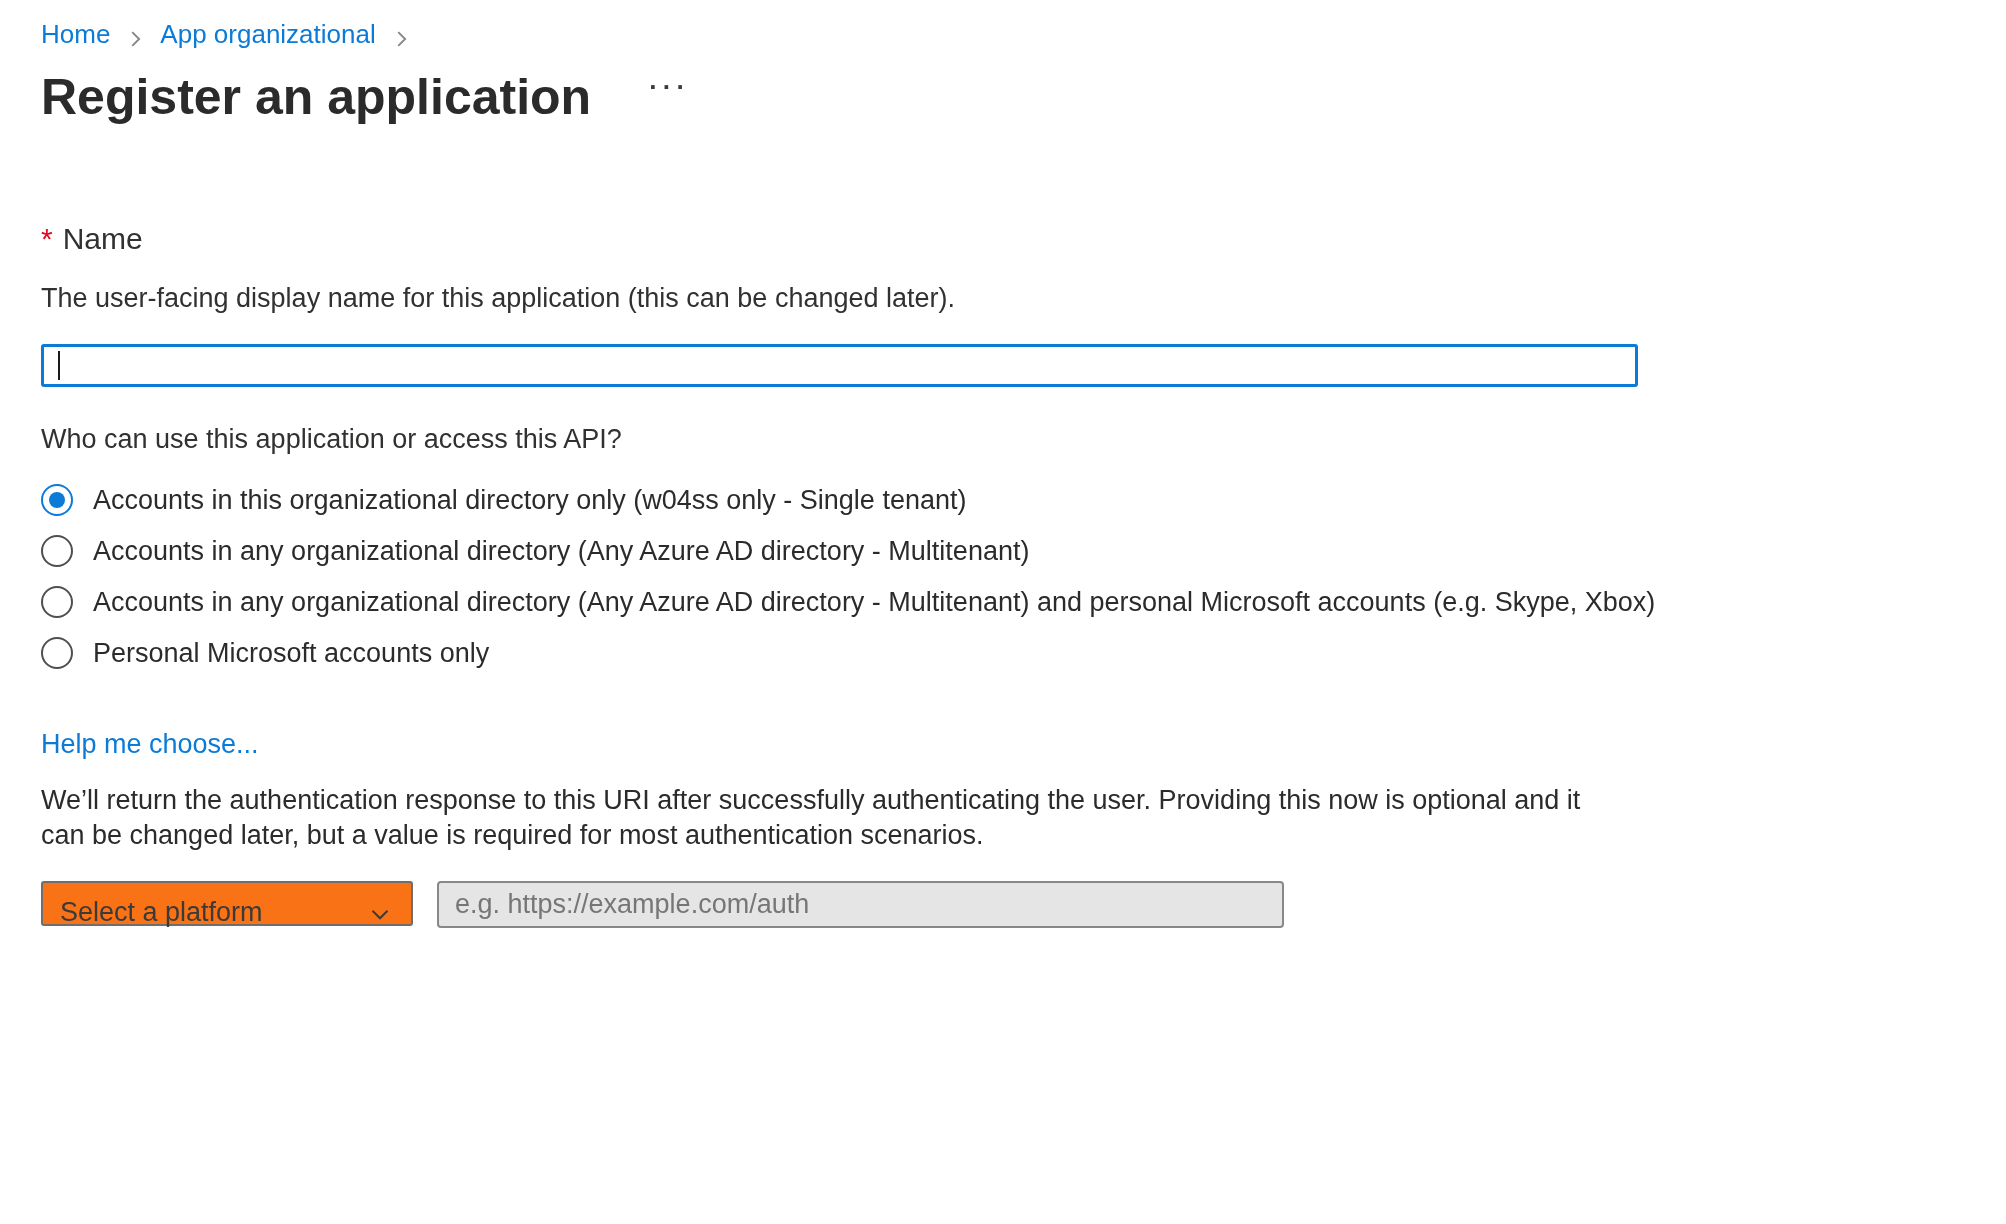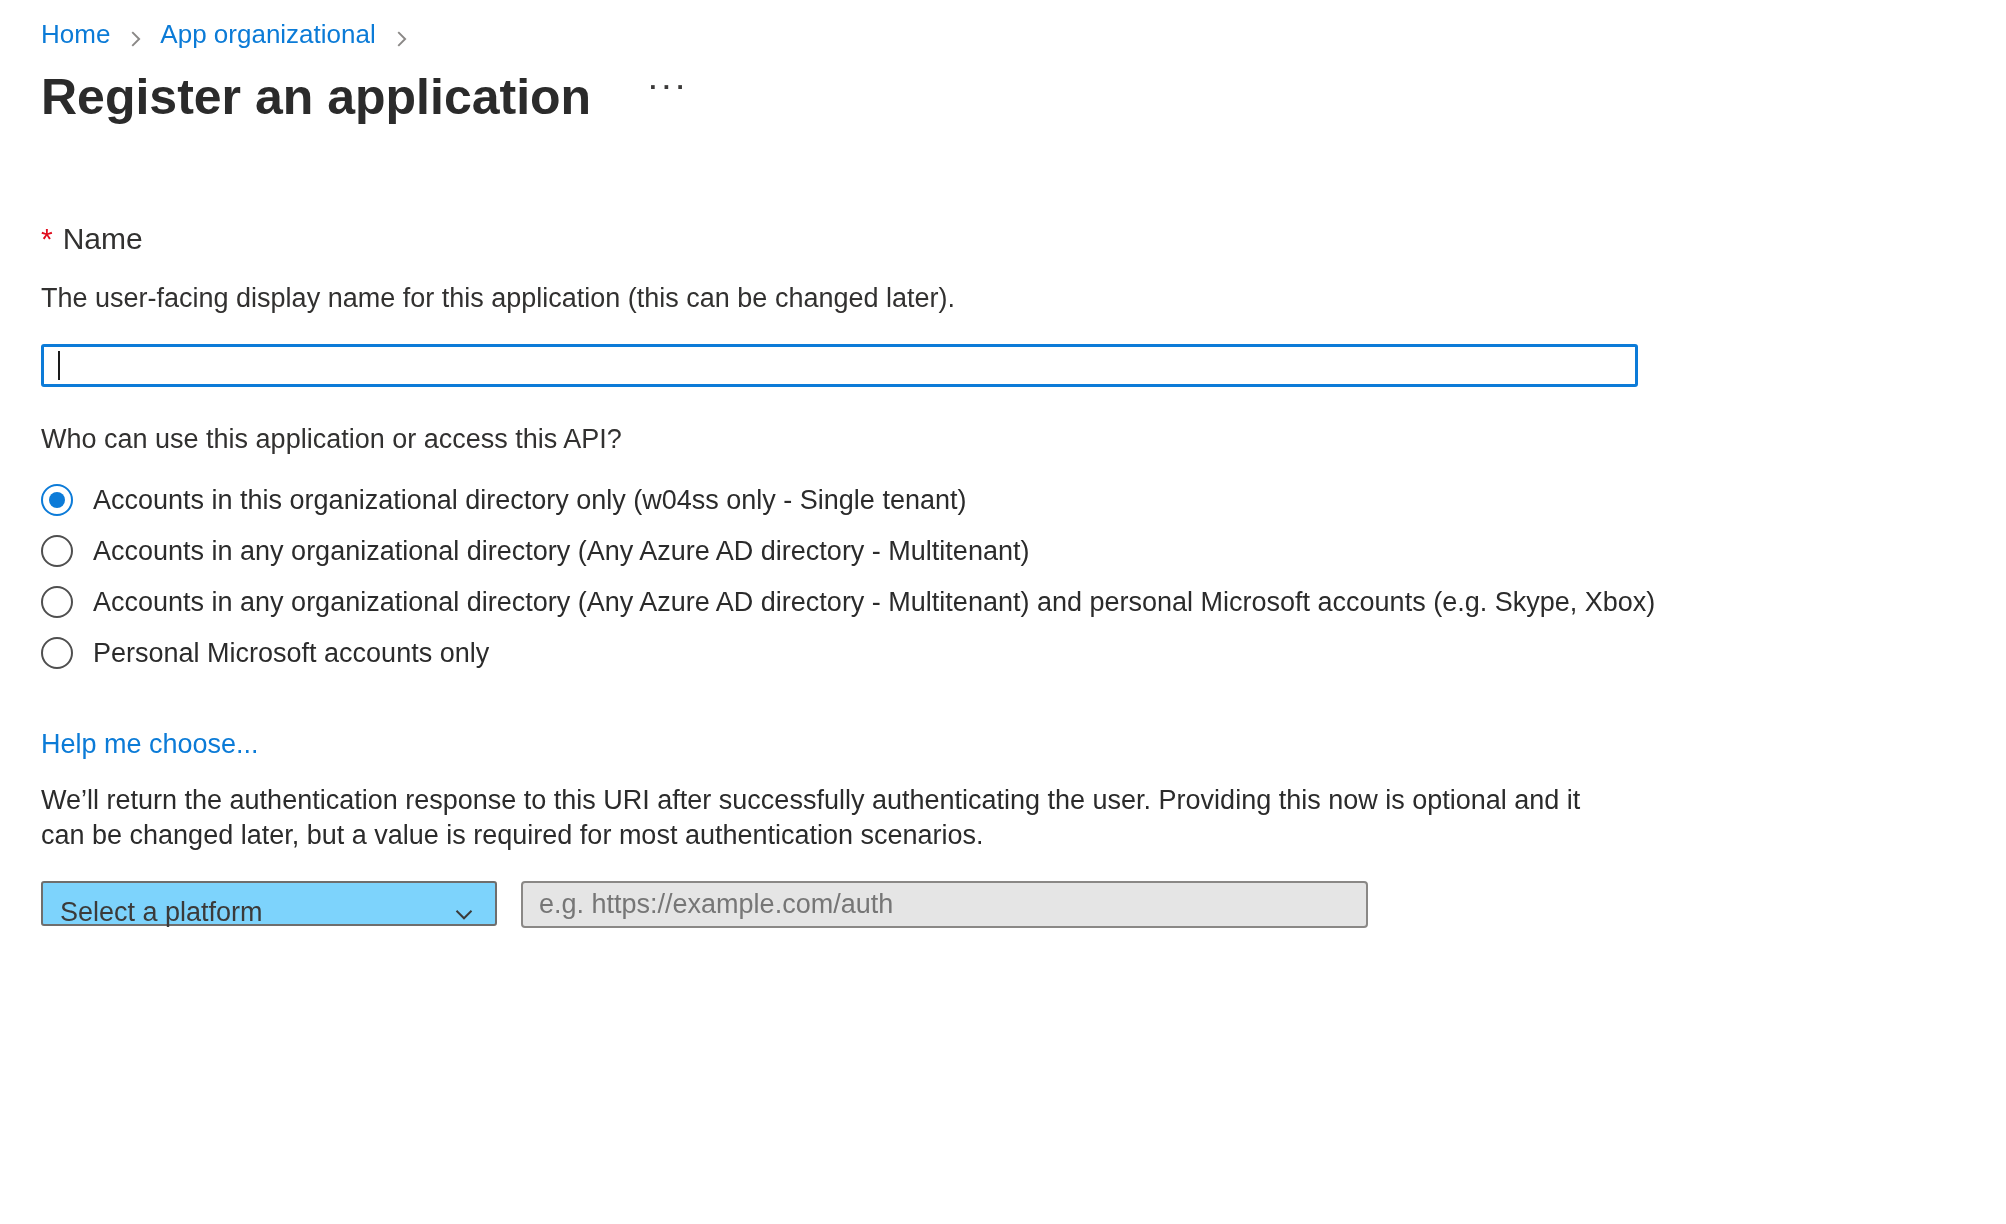--- a/index.html
+++ b/index.html
@@ -51,23 +51,23 @@
   .radio-row.selected .radio-dot { background: #0c7bd8; }
   .radio-label { margin-left: 20px; font-size: 27px; color: #2b2b2b; }
 
   .help-link { display: inline-block; margin-top: 43px; font-size: 27px; color: #0b7bd7; cursor: pointer; }
 
   
   .ru-heading { margin-top: 99px; }
   .ru-desc { margin-top: 23px; font-size: 27px; line-height: 35px; max-width: 1585px; color: #2b2b2b; }
   .controls-row { margin-top: 28px; display: flex; align-items: flex-start; }
   .platform-select {
-    width: 456px; height: 45px; border: 2px solid #6f6e6d; border-radius: 3px;
+    width: 372px; height: 45px; border: 2px solid #6f6e6d; border-radius: 3px;
     display: flex; align-items: center; justify-content: space-between;
-    padding: 18px 16px 0 17px; cursor: pointer; background: #7dd3fc;
+    padding: 18px 16px 0 17px; cursor: pointer; background: #f97316;
   }
   .platform-select .value { font-size: 27px; color: #3b3a39; }
   .chevron-down { display: inline-flex; margin-top: 2px; }
   .uri-input {
     margin-left: 24px; width: 847px; height: 47px;
     border: 2px solid #8a8886; border-radius: 4px; background: #e5e5e5;
     font-size: 27px; font-family: inherit; padding: 0 16px; color: #201f1e; outline: none;
   }
   .uri-input::placeholder { color: #767676; opacity: 1; }
 </style>

